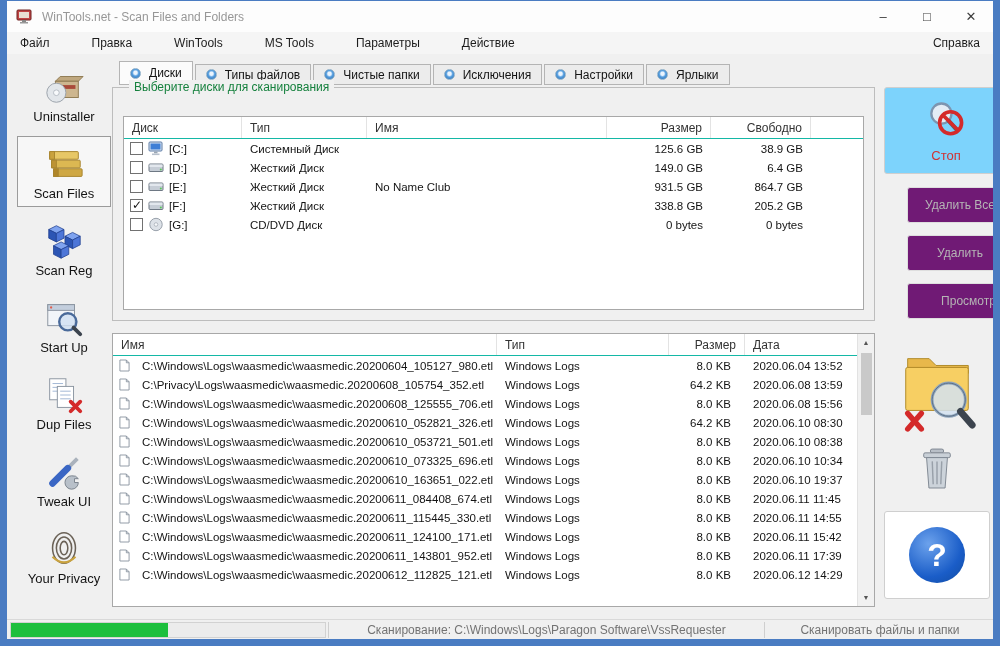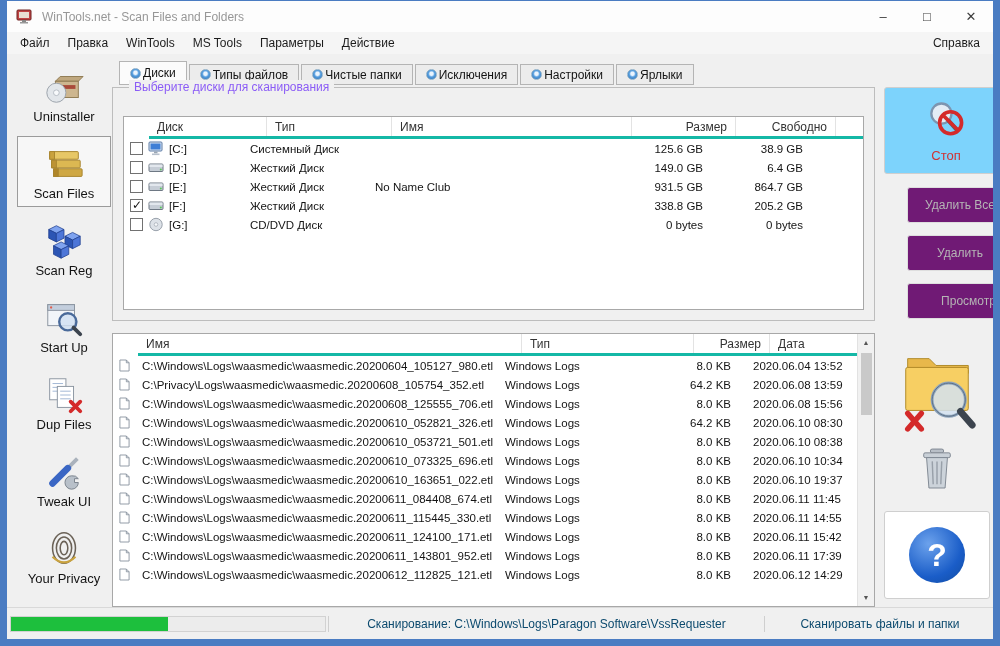--- a/index.html
+++ b/index.html
@@ -11,46 +11,46 @@
 
   
   .titlebar { position:absolute; left:0; top:0; right:0; height:31px; background:#fdfdfd; display:flex; align-items:center; padding-left:9px; }
   .app-icon { width:18px; height:16px; margin-right:8px; flex:none; }
   .title-text { font-size:12px; color:#979797; }
   .win-controls { margin-left:auto; display:flex; height:100%; }
   .win-btn { width:44px; display:flex; align-items:center; justify-content:center; font-size:13px; color:#3c3c3c; }
 
   
   .menubar { position:absolute; left:0; top:31px; right:0; height:22px; background:#f5f5f5; display:flex; align-items:center; font-size:12px; color:#1c1c1c; padding-left:4px; }
-  .menu-items { display:flex; }
+  .menu-items { display:flex;gap:24px; }
   .menu-item { padding:0 9px; }
   .menu-help { margin-left:auto; padding:0 13px; }
 
   
   .sidebar { position:absolute; left:6px; top:58px; width:102px; }
   .side-item { width:94px; margin:0 auto 6px; height:71px; display:flex; flex-direction:column; align-items:center; justify-content:center; border:1px solid transparent; }
   .side-item.selected { border-color:#9b9b9b; background:#f7f7f7; }
   .side-icon { width:42px; height:42px; }
   .side-icon svg { width:100%; height:100%; }
   .side-label { font-size:13px; color:#141414; margin-top:1px; white-space:nowrap; }
 
   
   .tabstrip { position:absolute; left:112px; top:60px; height:24px; display:flex; align-items:flex-end; }
-  .tab { display:flex; align-items:center; gap:2px; padding:0 10px; font-size:12px; color:#141414; background:#ececec; border:1px solid #b4b4b4; height:21px; margin-right:2px; }
+  .tab { display:flex; align-items:center; gap:8px; padding:0 10px; font-size:12px; color:#141414; background:#ececec; border:1px solid #b4b4b4; height:21px; margin-right:2px; }
   .tab.selected { background:#fbfbfb; height:24px; }
   .tab-icon { width:11px; height:11px; border-radius:50%; flex:none;
     background:radial-gradient(circle at 50% 42%, #eaf4fe 0 24%, #58a0e0 46%, #2166ae 100%); border:1px solid #8fb0c9; }
 
   
   .groupbox { position:absolute; left:105px; top:86px; width:763px; height:234px; border:1px solid #bdbdbd; }
-  .groupbox-title { position:absolute; top:-8px; left:16px; background:#f0f0f0; padding:0 5px; font-size:12px; color:#8b5cf6; }
+  .groupbox-title { position:absolute; top:-8px; left:16px; background:#f0f0f0; padding:0 5px; font-size:12px; color:#15803d; }
 
   
   .disk-table { position:absolute; left:10px; top:28px; width:741px; height:194px; background:#fff; border:1px solid #a8a8a8; overflow:hidden; }
-  .tbl-header { display:grid; height:22px; border-bottom:3px solid #14b8a6; background:#fff; font-size:12px; color:#333;margin-left:25px; }
+  .tbl-header { display:grid; height:22px; border-bottom:1px solid #14b8a6; background:#fff; font-size:12px; color:#333; }
   .disk-table .tbl-header, .disk-table .tbl-row { grid-template-columns:118px 125px 240px 104px 100px 1fr; }
   .hcell { padding:0 8px; border-right:1px solid #e3e3e3; display:flex; align-items:center; overflow:hidden; white-space:nowrap; }
   .hcell.right { justify-content:flex-end; }
   .hcell.nob { border-right:none; }
   .tbl-row { display:grid; height:19px; font-size:11.5px; color:#141414; align-items:center; }
   .cell { padding:0 8px; overflow:hidden; white-space:nowrap; }
   .cell.right { text-align:right; }
   .drive-cell { display:flex; align-items:center; padding-left:6px; }
   .cbx { width:13px; height:13px; border:1px solid #717171; background:#fff; margin-right:5px; position:relative; flex:none; }
   .cbx.checked::after { content:"✓"; position:absolute; left:1px; top:-2px; font-size:12px; font-weight:bold; color:#111; }
@@ -75,21 +75,21 @@
   .stop-btn { position:absolute; left:877px; top:86px; width:124px; height:87px; background:#7dd3fc; border:1px solid #cfcfcf; border-radius:3px; display:flex; flex-direction:column; align-items:center; justify-content:center; gap:3px; }
   .stop-label { font-size:13px; color:var(--stop-red,#d03232); }
   .gray-btn { position:absolute; left:900px; width:106px; height:36px; background:#701a75; border:1px solid #dedede; border-radius:3px; font-size:12px; color:#b5b5b5; display:flex; align-items:center; justify-content:center; }
   .gb1 { top:186px; } .gb2 { top:234px; } .gb3 { top:282px;padding-left:17px; }
   .action-icons { position:absolute; left:877px; top:336px; width:106px; display:flex; flex-direction:column; align-items:center; gap:8px; }
   .help-panel { position:absolute; left:877px; top:510px; width:106px; height:88px; background:#fff; border:1px solid #cfcfcf; border-radius:3px; display:flex; align-items:center; justify-content:center; }
   .help-circle { width:56px; height:56px; border-radius:50%; color:#fff; font-size:32px; font-weight:bold; display:flex; align-items:center; justify-content:center;
     background:radial-gradient(circle at 35% 30%, #6ca2ec, var(--help-blue,#1a5dc8) 62%, #114a9e); }
 
   
-  .statusbar { position:absolute; left:0; right:0; bottom:0; height:32px; background:#f0f0f0; border-top:1px solid #d9d9d9; display:flex; align-items:center; font-size:12px; color:#0c4a6e; }
+  .statusbar { position:absolute; left:0; right:0; bottom:0; height:20px; background:#f0f0f0; border-top:1px solid #d9d9d9; display:flex; align-items:center; font-size:12px; color:#737373; }
   .progress-track { width:316px; height:16px; margin-left:3px; background:#ececec; border:1px solid #d2d2d2; position:relative; flex:none; }
   .progress-fill { position:absolute; left:0; top:0; bottom:0; width:0; background:var(--progress-green,#1dbf3d); }
   .status-sep { width:1px; height:16px; background:#cfcfcf; margin:0 2px; flex:none; }
   .status-scanning { flex:1; text-align:center; overflow:hidden; white-space:nowrap; }
   .status-mode { width:226px; text-align:center; flex:none; overflow:hidden; white-space:nowrap; }
 </style>
 </head>
 <body>
 
 <div class="screen">

